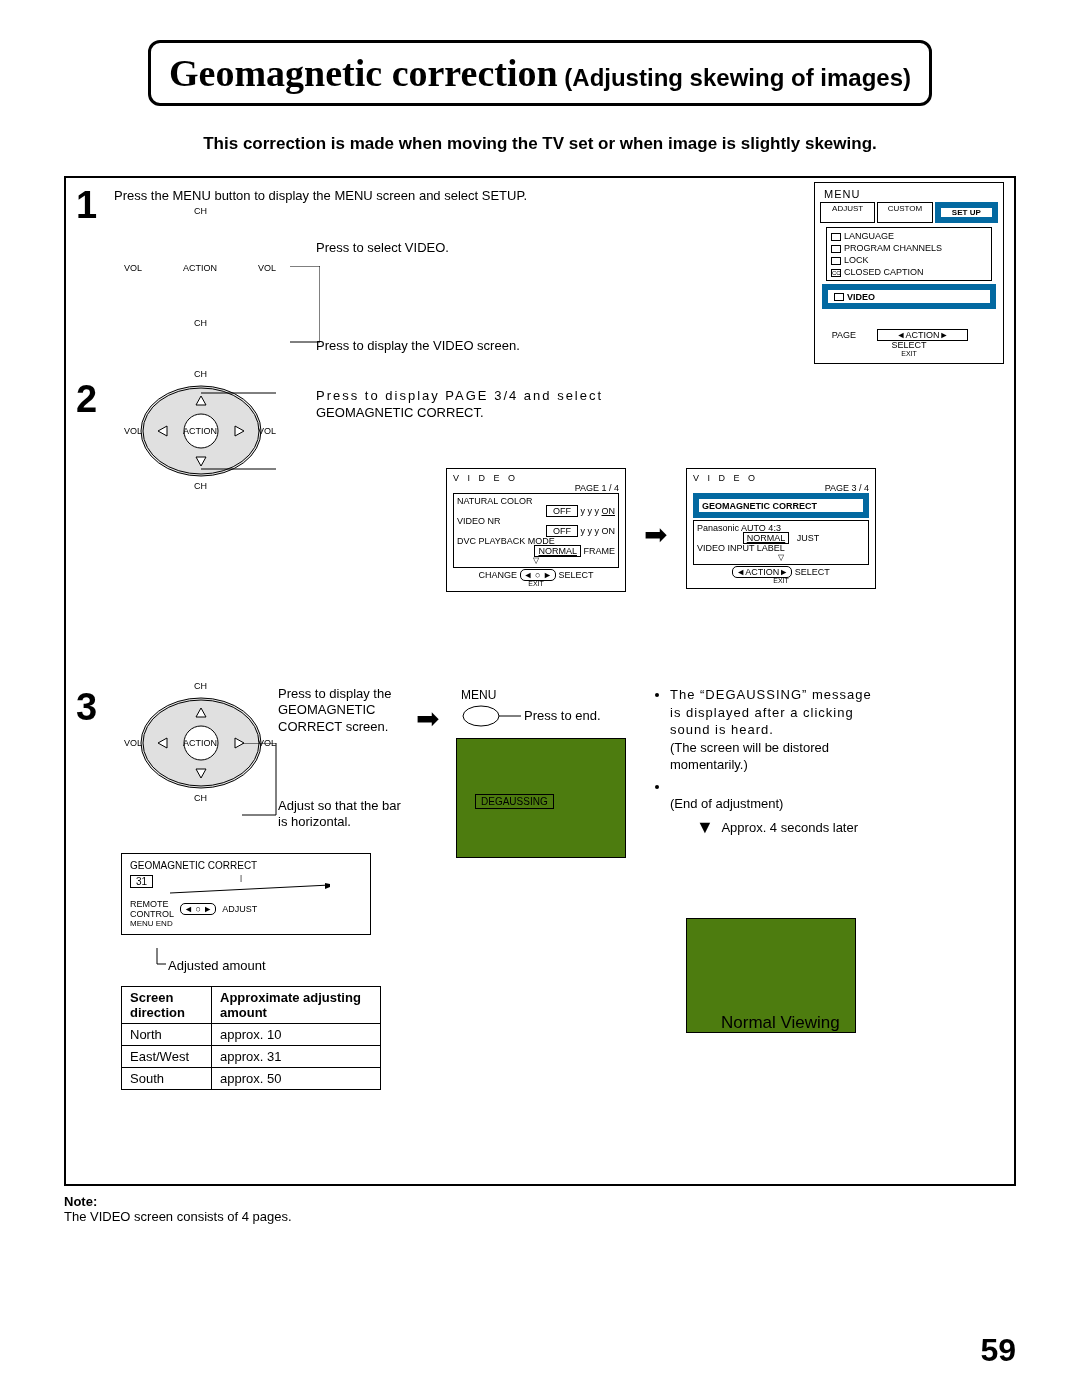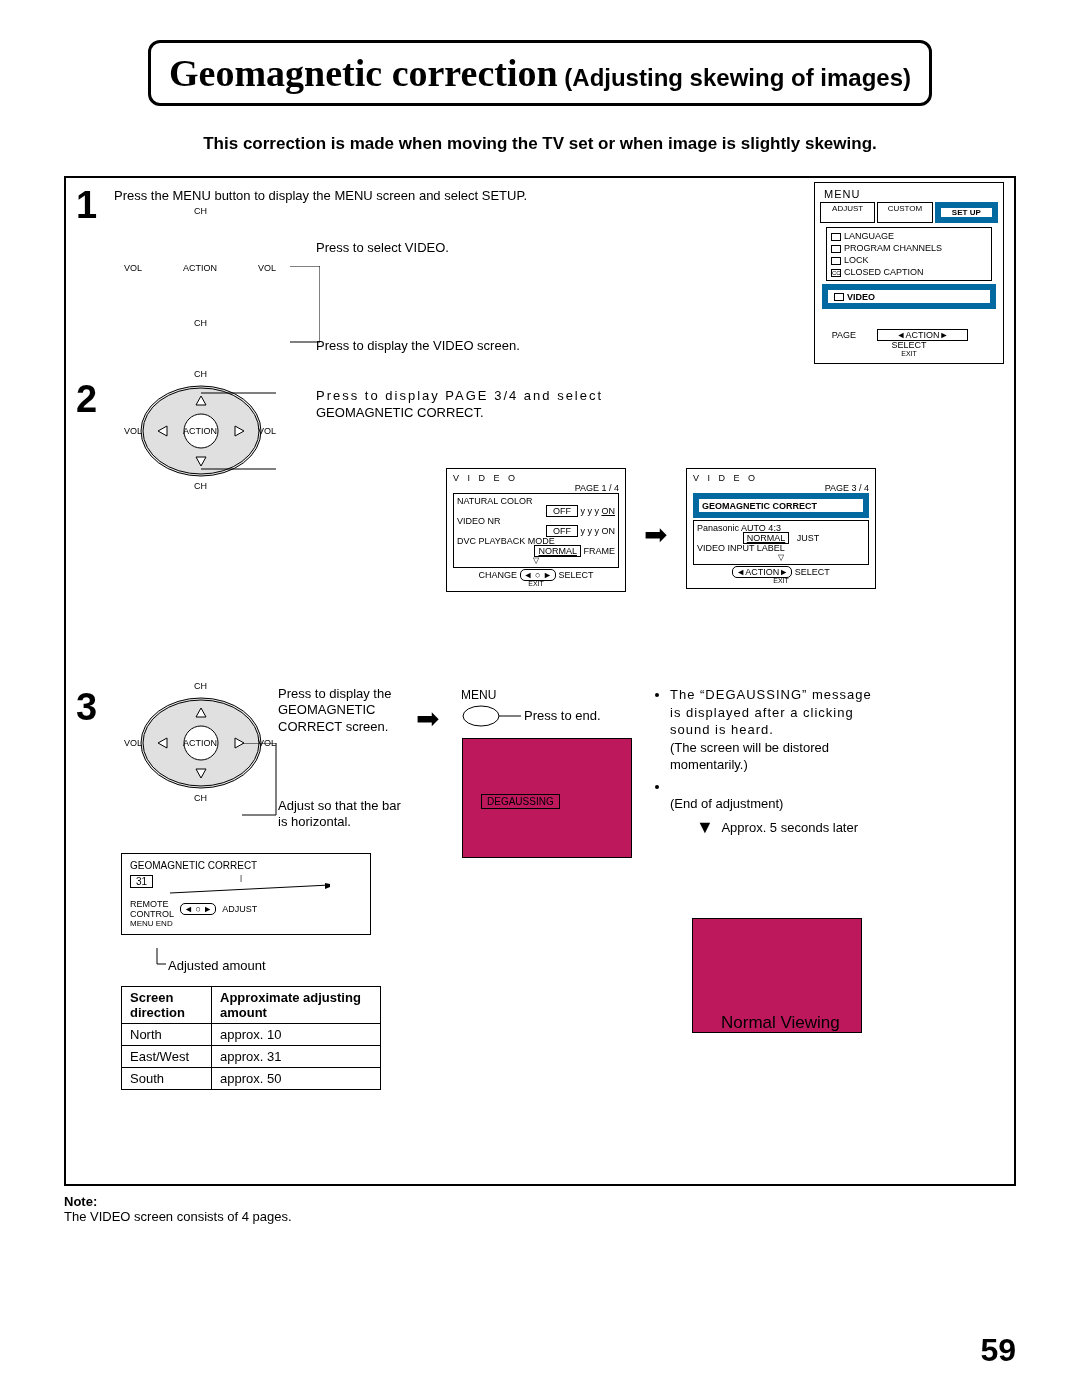--- a/index.html
+++ b/index.html
@@ -19,21 +19,21 @@
   .thick { border: 6px solid #0369a1; border-radius: 0; font-weight: bold; }
   table.direction { border-collapse: collapse; width: 260px; margin-top: 6px; }
   table.direction th, table.direction td { border: 1px solid #000; padding: 3px 8px; font-size: 13px; text-align: left; }
   table.direction th { font-weight: bold; }
   .note { font-size: 13px; margin-top: 8px; }
   .pagenum { position: absolute; right: 64px; bottom: 28px; font-size: 32px; font-weight: bold; }
   .abs { position: absolute; }
   .arrow-big { font-size: 28px; }
   .geocorrect { border: 1px solid #000; padding: 6px 8px; font-size: 11px; width: 250px; }
   .bullets li { list-style: disc; margin-left: 14px; font-size: 13px; line-height: 1.35; margin-bottom: 4px; }
-  .rect-empty { border: 1px solid #000; background: #be185d; margin-left: 6px; }
+  .rect-empty { border: 1px solid #000; background: #4d7c0f; }
 </style>
 </head>
 <body>
 
 <div class="page">
 
   <div class="title-wrap">
     <div class="title-box">
       <span class="title-main">Geomagnetic correction</span><span class="title-sub"> (Adjusting skewing of images)</span>
     </div>
@@ -212,21 +212,21 @@
       <div class="abs" style="left:18px; top:55px; border:1px solid #000; padding:1px 5px; font-size:10px;">DEGAUSSING</div>
     </div>
 
     <div class="abs" style="left:590px; top:508px; width:220px;">
       <ul class="bullets">
         <li><span style="letter-spacing:1px;">The “DEGAUSSING” message is displayed after a clicking sound is heard.</span><br><span>(The screen will be distored momentarily.)</span></li>
         <li><br><span>(End of adjustment)</span></li>
       </ul>
       <div style="margin-left:40px; margin-top:4px; font-size:13px;">
         <span style="font-size:18px; vertical-align:middle;">▼</span>
-        <span style="display:inline-block; vertical-align:middle; margin-left:4px;">Approx. 5 seconds later</span>
+        <span style="display:inline-block; vertical-align:middle; margin-left:4px;">Approx. 4 seconds later</span>
       </div>
     </div>
 
     <div class="abs rect-empty" style="left:620px; top:740px; width:170px; height:115px;"></div>
     <div class="abs" style="left:655px; top:835px; font-size:17px;">Normal Viewing</div>
 
     <div class="abs geocorrect" style="left:55px; top:675px;">
       <div style="font-size:10px;">GEOMAGNETIC  CORRECT</div>
       <div style="position:relative; height:22px; margin-top:4px;">
         <span style="border:1px solid #000; padding:0 5px; font-size:10px;">31</span>

